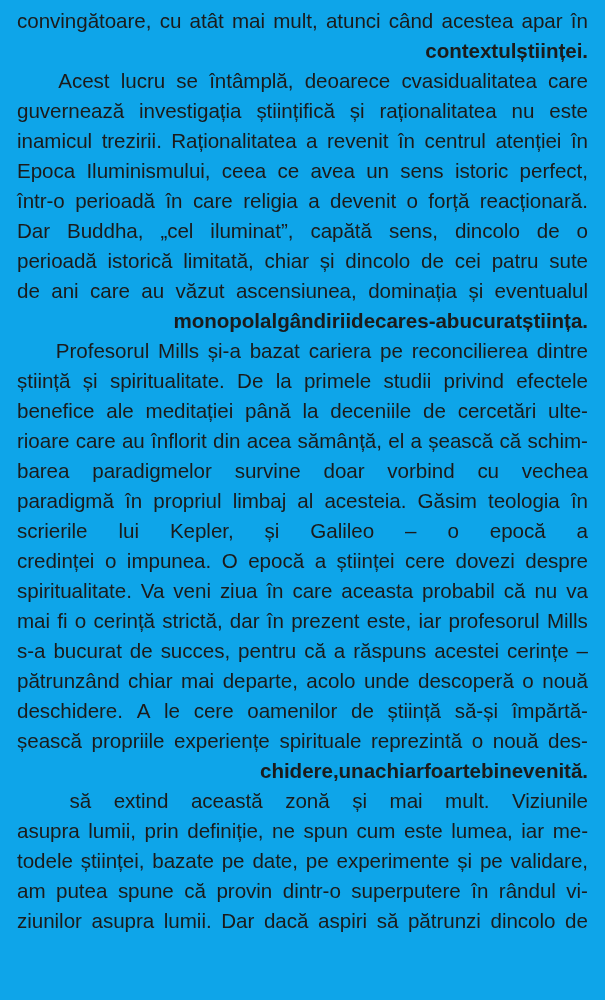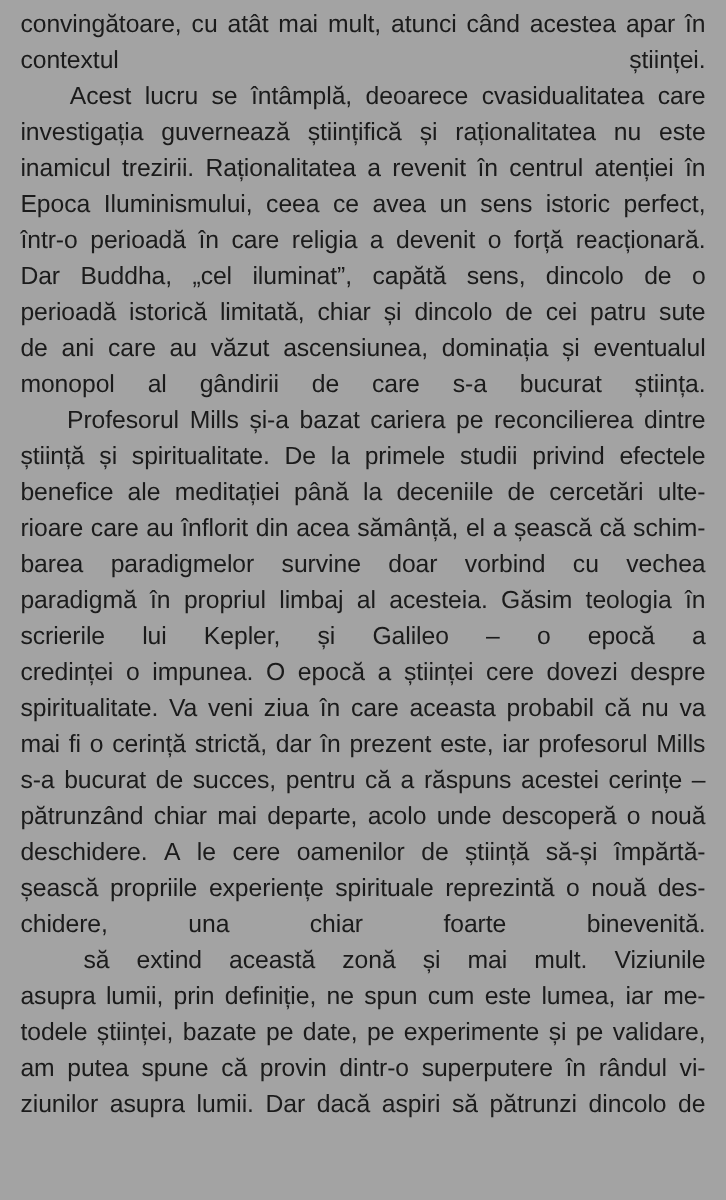--- a/index.html
+++ b/index.html
@@ -12,21 +12,21 @@
     background: #ffffff;
     font-family: "Liberation Sans", "DejaVu Sans", sans-serif;
     color: #1b1b1b;
     overflow: hidden;
   }
 
   .page {
     position: relative;
     width: 605px;
     height: 1000px;
-    background: #a3a3a3;
+    background: #0ea5e9;
     box-sizing: border-box;
   }
 
   .text-column {
     position: absolute;
     left: 17px;
     top: 6px;
     width: 571px;
   }
 
@@ -47,21 +47,22 @@
     overflow: visible;
   }
 
   
   .line.just {
     justify-content: space-between;
   }
 
   
   .line.last {
-    justify-content: space-between;
+    justify-content: flex-end;
+    font-weight: bold;
   }
 
   .line.indent {
     text-indent: 0;
   }
   .line.indent .lead {
     display: inline-block;
     width: 30px;
   }
 
@@ -109,21 +110,21 @@
 
 <div class="page">
 
   <div class="text-column">
       <div class="para">
         <div class="line just"><span class="w">convingătoare,</span><span class="w">cu</span><span class="w">atât</span><span class="w">mai</span><span class="w">mult,</span><span class="w">atunci</span><span class="w">când</span><span class="w">acestea</span><span class="w">apar</span><span class="w">în</span></div>
         <div class="line last"><span class="w">contextul</span> <span class="w">științei.</span></div>
       </div>
       <div class="para">
         <div class="line just indent"><span class="lead"></span><span class="w">Acest</span><span class="w">lucru</span><span class="w">se</span><span class="w">întâmplă,</span><span class="w">deoarece</span><span class="w">cvasidualitatea</span><span class="w">care</span></div>
-        <div class="line just"><span class="w">investigația</span><span class="w">guvernează</span><span class="w">științifică</span><span class="w">și</span><span class="w">raționalitatea</span><span class="w">nu</span><span class="w">este</span></div>
+        <div class="line just"><span class="w">guvernează</span><span class="w">investigația</span><span class="w">științifică</span><span class="w">și</span><span class="w">raționalitatea</span><span class="w">nu</span><span class="w">este</span></div>
         <div class="line just"><span class="w">inamicul</span><span class="w">trezirii.</span><span class="w">Raționalitatea</span><span class="w">a</span><span class="w">revenit</span><span class="w">în</span><span class="w">centrul</span><span class="w">atenției</span><span class="w">în</span></div>
         <div class="line just"><span class="w">Epoca</span><span class="w">Iluminismului,</span><span class="w">ceea</span><span class="w">ce</span><span class="w">avea</span><span class="w">un</span><span class="w">sens</span><span class="w">istoric</span><span class="w">perfect,</span></div>
         <div class="line just"><span class="w">într-o</span><span class="w">perioadă</span><span class="w">în</span><span class="w">care</span><span class="w">religia</span><span class="w">a</span><span class="w">devenit</span><span class="w">o</span><span class="w">forță</span><span class="w">reacționară.</span></div>
         <div class="line just"><span class="w">Dar</span><span class="w">Buddha,</span><span class="w">„cel</span><span class="w">iluminat”,</span><span class="w">capătă</span><span class="w">sens,</span><span class="w">dincolo</span><span class="w">de</span><span class="w">o</span></div>
         <div class="line just"><span class="w">perioadă</span><span class="w">istorică</span><span class="w">limitată,</span><span class="w">chiar</span><span class="w">și</span><span class="w">dincolo</span><span class="w">de</span><span class="w">cei</span><span class="w">patru</span><span class="w">sute</span></div>
         <div class="line just"><span class="w">de</span><span class="w">ani</span><span class="w">care</span><span class="w">au</span><span class="w">văzut</span><span class="w">ascensiunea,</span><span class="w">dominația</span><span class="w">și</span><span class="w">eventualul</span></div>
         <div class="line last"><span class="w">monopol</span> <span class="w">al</span> <span class="w">gândirii</span> <span class="w">de</span> <span class="w">care</span> <span class="w">s-a</span> <span class="w">bucurat</span> <span class="w">știința.</span></div>
       </div>
       <div class="para">
         <div class="line just indent"><span class="lead"></span><span class="w">Profesorul</span><span class="w">Mills</span><span class="w">și-a</span><span class="w">bazat</span><span class="w">cariera</span><span class="w">pe</span><span class="w">reconcilierea</span><span class="w">dintre</span></div>

